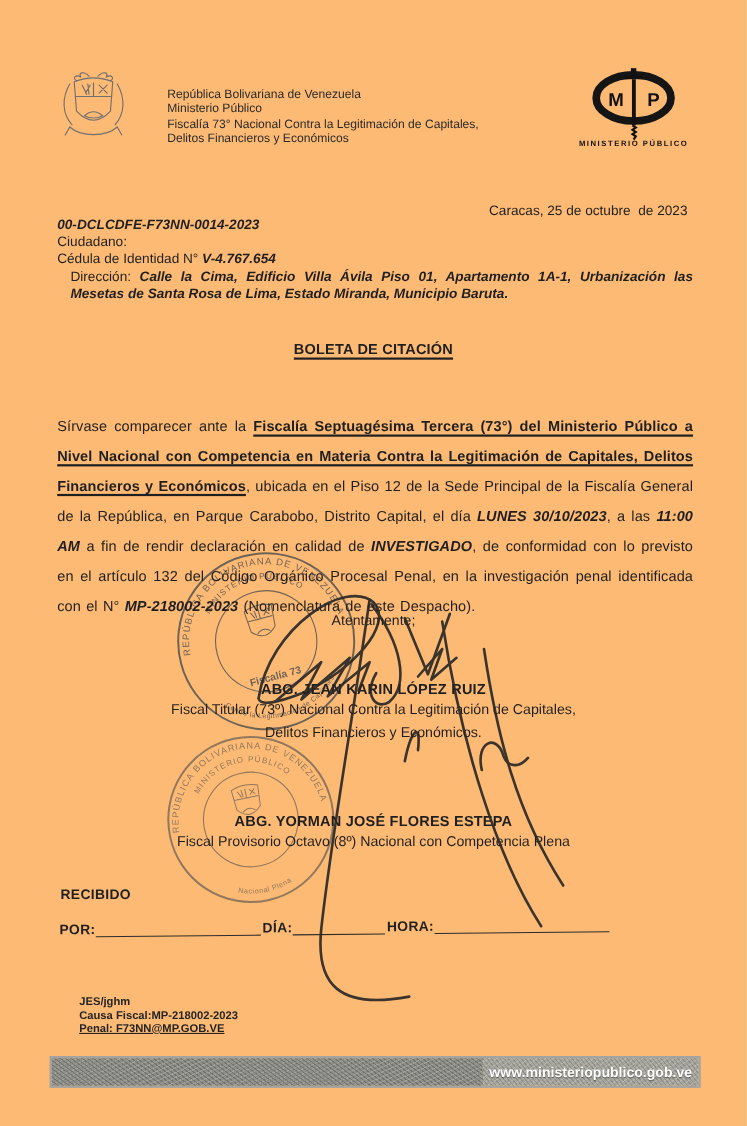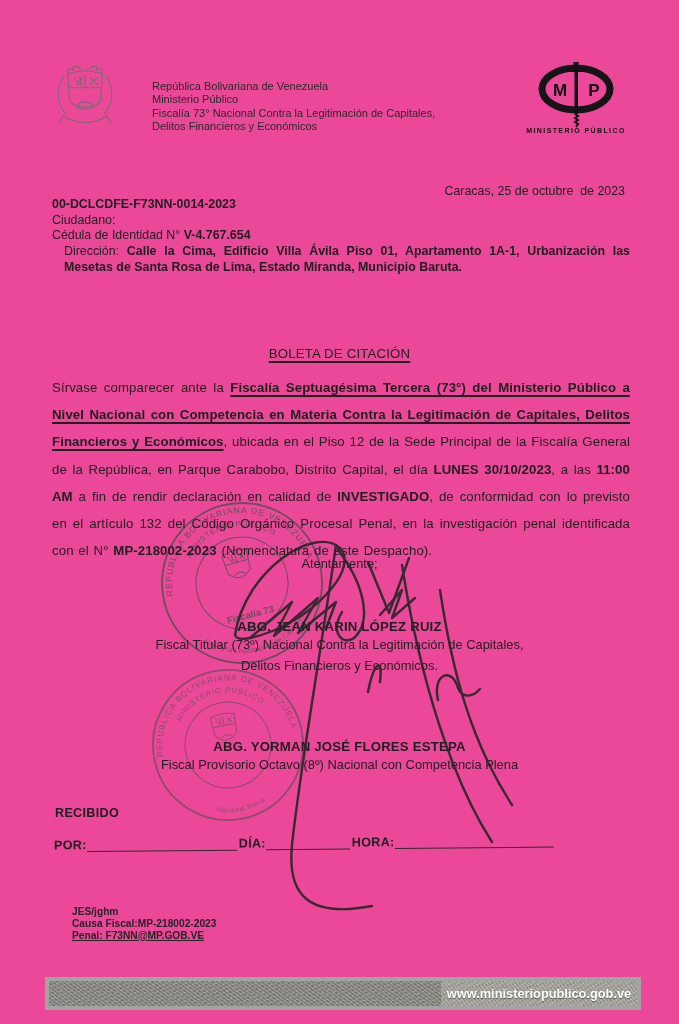--- a/index.html
+++ b/index.html
@@ -1,39 +1,39 @@
 <!DOCTYPE html>
 <html><head>
 <meta charset="utf-8">
 <style>
   html,body{margin:0;padding:0;background:#d9d9d9;}
   .page{
     position:relative;
     width:679px;height:1024px;
-    background:#ec4899;
+    background:#fdba74;
     font-family:"Liberation Sans", sans-serif;
     color:#1f1f1f;
     overflow:hidden;
   }
   .abs{position:absolute;}
-  .b{font-weight:700;}
+  .b{font-weight:700;font-style:italic;}
   .bu{font-weight:700;text-decoration:underline;text-decoration-thickness:1.5px;text-underline-offset:3px;}
 
   
   .coat-arms{left:53px;top:62px;width:64px;height:72px;}
   .org-block{left:152px;top:80px;font-size:11px;line-height:13.4px;color:#2a2a2a;}
   .mp-logo{left:512px;top:60px;width:130px;height:78px;text-align:center;}
 
   .date-line{right:54px;top:184px;font-size:12.4px;white-space:pre;}
 
   .recipient{left:52px;top:197px;width:578px;font-size:12.4px;line-height:15.7px;}
   .recipient .addr{text-align:justify;margin-left:12px;}
 
-  .doc-title{left:0;right:0;top:310px;text-align:center;font-size:13.2px;font-weight:400;
-    text-decoration:underline;text-decoration-thickness:1.8px;text-underline-offset:3px;letter-spacing:.2px;margin-top:36px;}
+  .doc-title{left:0;right:0;top:310px;text-align:center;font-size:13.2px;font-weight:700;
+    text-decoration:underline;text-decoration-thickness:1.8px;text-underline-offset:3px;letter-spacing:.2px;}
 
   .body-par{left:52px;top:374px;width:578px;font-size:13.2px;line-height:27.2px;
     text-align:justify;letter-spacing:.1px;word-spacing:1px;z-index:2;}
 
   .closing{left:0;right:0;top:556px;text-align:center;font-size:12.8px;z-index:2;}
 
   .sig-block{left:0;right:0;text-align:center;z-index:2;}
   .sig-block .sig-name{font-size:13.2px;font-weight:700;letter-spacing:.2px;}
   .sig-block .sig-title{font-size:12.9px;line-height:21.4px;}
   .sig1{top:619px;}
@@ -43,21 +43,21 @@
 
   .por-row{left:52px;top:833px;width:502px;display:flex;align-items:flex-end;
     font-size:12.6px;font-weight:700;transform:rotate(-0.55deg);letter-spacing:.3px;}
   .por-row .fill-line{display:inline-block;border-bottom:1.6px solid #2c2c2c;height:16px;}
   .fl-1{width:150px;} .fl-2{width:84px;} .fl-3{flex:1;}
   .por-row .lbl{padding-left:2px;}
 
   .footer-notes{left:72px;top:906px;font-size:10.2px;font-weight:700;line-height:11.8px;color:#242424;}
   .footer-notes .mail{text-decoration:underline;}
 
-  .footer-bar{left:45px;top:960px;width:588px;height:25px;border:4px solid #a3a3a3;display:flex;margin-top:17px;}
+  .footer-bar{left:45px;top:960px;width:588px;height:25px;border:2px solid #a3a3a3;display:flex;}
   .bar-left{flex:1;background-color:#8f8f89;
     background-image:
       repeating-linear-gradient(37deg, rgba(0,0,0,.20) 0 1px, transparent 1px 3px),
       repeating-linear-gradient(-24deg, rgba(255,255,255,.16) 0 1px, transparent 1px 4px);}
   .bar-right{width:196px;background-color:#a6a69e;
     background-image:
       repeating-linear-gradient(51deg, rgba(0,0,0,.14) 0 1px, transparent 1px 3px),
       repeating-linear-gradient(-33deg, rgba(255,255,255,.18) 0 1px, transparent 1px 4px);
     color:#fff;font-weight:700;font-size:12.8px;display:flex;align-items:center;justify-content:center;
     text-shadow:0 1px 1px rgba(0,0,0,.45);}

